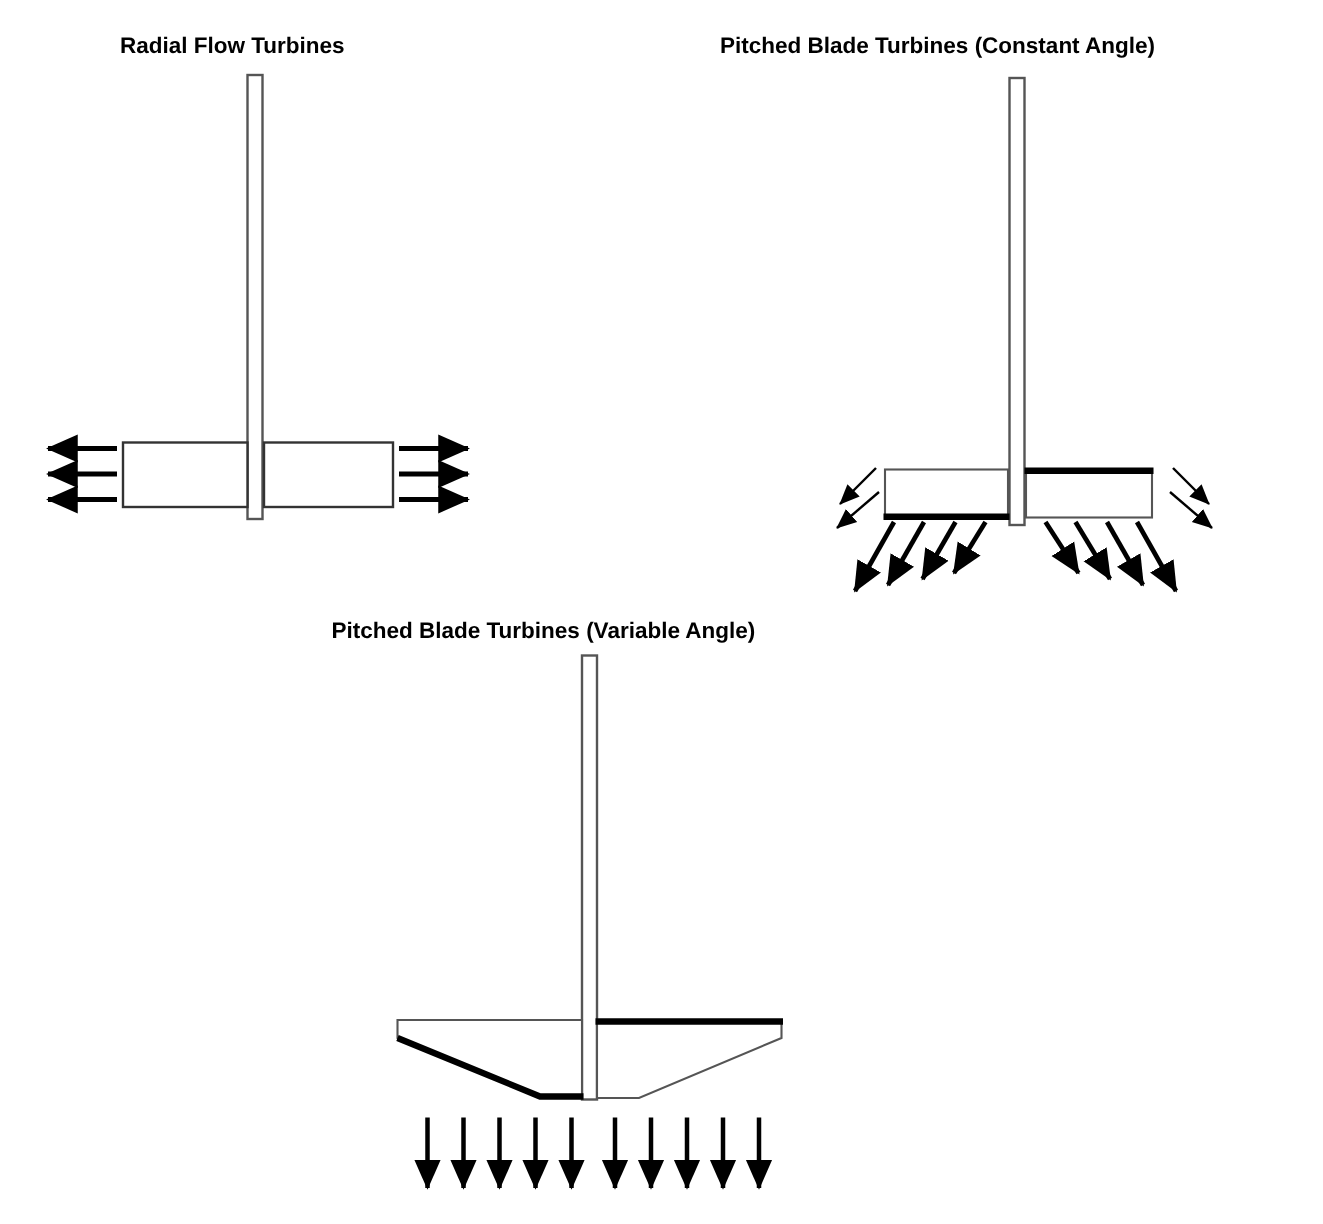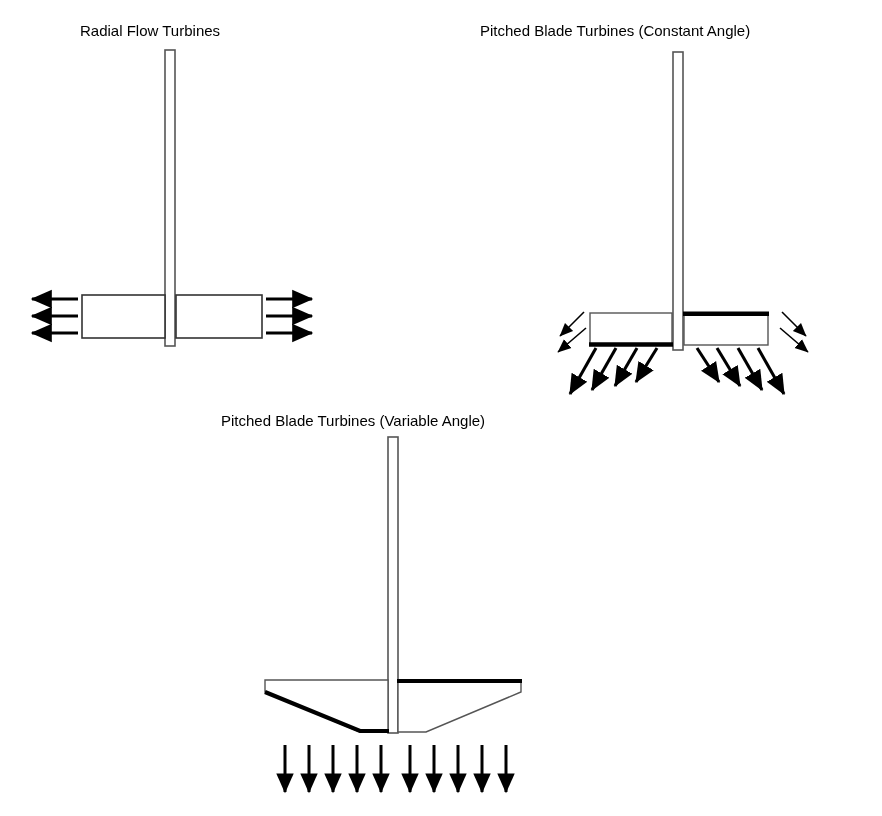--- a/index.html
+++ b/index.html
@@ -17,21 +17,21 @@
   #stage {
     position: absolute;
     left: 0;
     top: 0;
     width: 882px;
     height: 816px;
   }
   .fig-title {
     position: absolute;
     font-family: "Liberation Sans", sans-serif;
-    font-weight: normal;
+    font-weight: bold;
     font-size: 15px;
     color: #000000;
     white-space: nowrap;
     letter-spacing: 0px;
   }
   #title-radial {
     left: 80px;
     top: 22px;
   }
   #title-constant {

